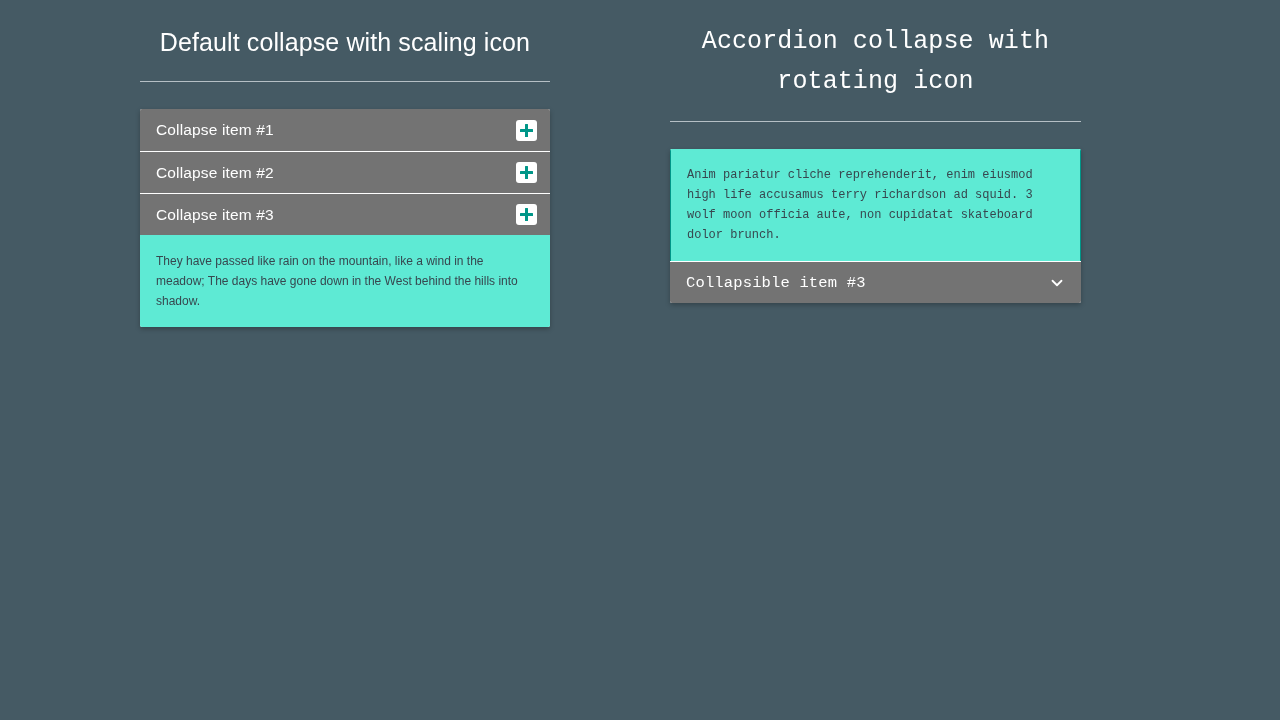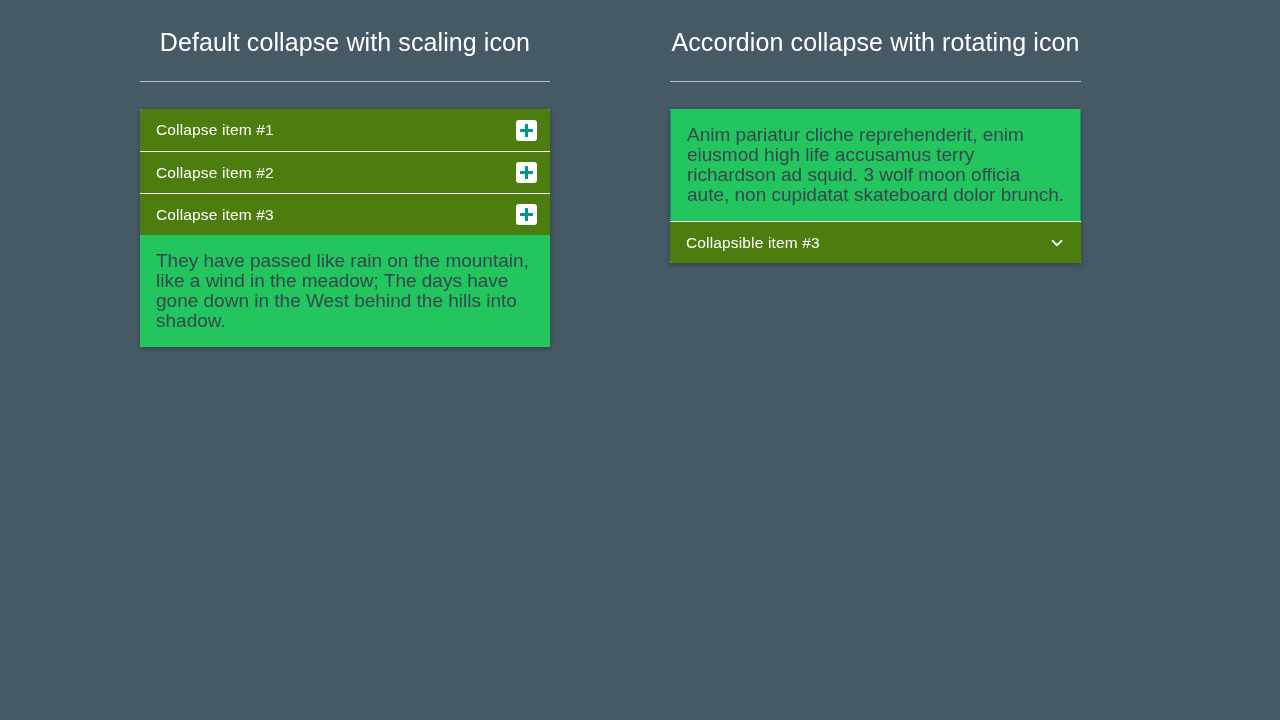--- a/index.html
+++ b/index.html
@@ -30,21 +30,21 @@
 
   .col {
     width: 470px;
   }
   .col-left  { margin-left: 140px; }
   .col-right { margin-left: 60px; }
 
   .col-inner {
     width: 410px;
   }
-  .col-right .col-inner { width: 411px; }
+  .col-right .col-inner { width: 411px; font-family: Liberation Mono, monospace; }
 
   .panel-title {
     margin: 0;
     padding: 0 0 2px 0;
     color: #ffffff;
     font-weight: 400;
     font-size: 25px;
     line-height: 40px;
     text-align: center;
     letter-spacing: 0.1px;
@@ -66,45 +66,45 @@
     background: #ffffff;
   }
 
   .acc-item { position: relative; }
 
   .acc-header {
     position: relative;
     display: flex;
     align-items: center;
     justify-content: space-between;
-    background: #4d7c0f;
+    background: #737373;
     color: #ffffff;
     height: 42px;
     padding: 0 13px 0 16px;
     cursor: pointer;
     user-select: none;
   }
   .acc-header + .acc-header,
   .acc-item + .acc-item > .acc-header {
     border-top: 1px solid #ffffff;
   }
 
   .acc-title {
     font-size: 15.5px;
     line-height: 20px;
     font-weight: 400;
     letter-spacing: 0.15px;
     color: #ffffff;
   }
 
   .acc-body {
-    background: #22c55e;
+    background: #5eead4;
     color: #37474f;
     padding: 16px 15px 16px 16px;
-    font-size: 19px;
+    font-size: 12px;
     line-height: 20px;
   }
   .acc-body p { margin: 0; }
 
   
   .box-icon {
     width: 21px;
     height: 21px;
     background: #ffffff;
     border-radius: 3px;

